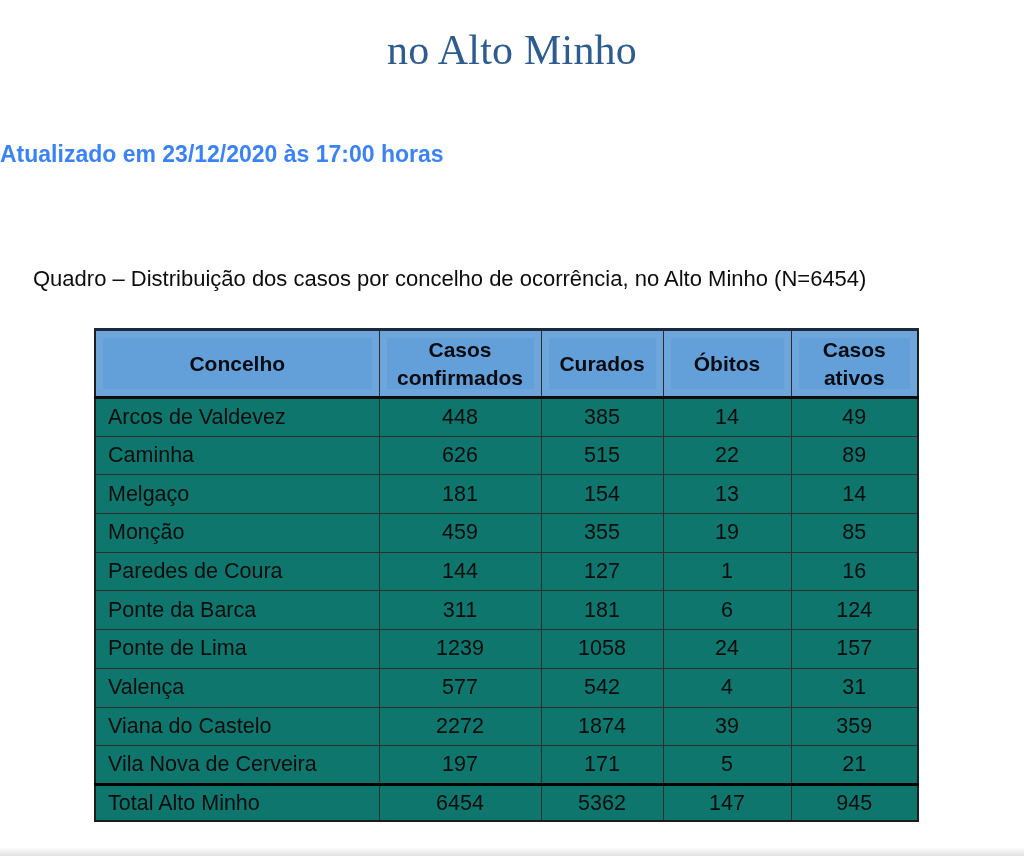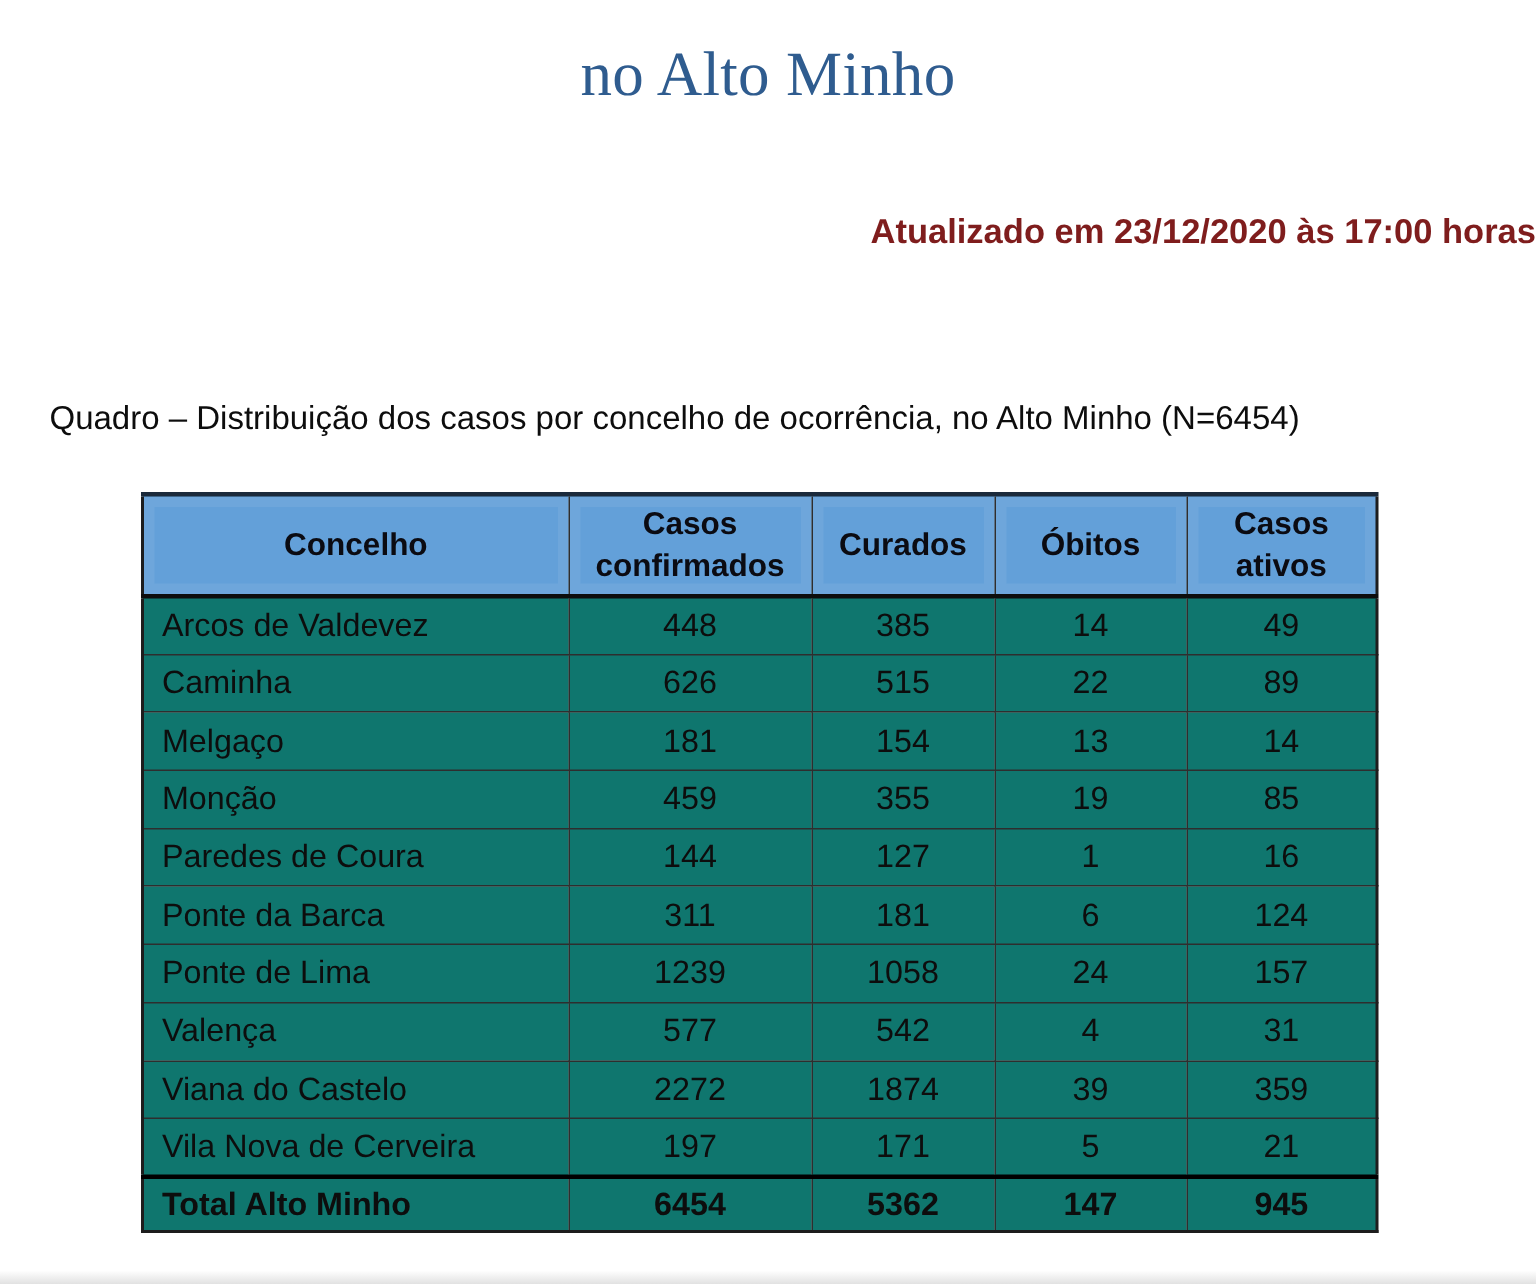--- a/index.html
+++ b/index.html
@@ -24,24 +24,24 @@
     font-family:"Liberation Serif","DejaVu Serif",serif;
     color:var(--title-color);
     font-size:42px;
     line-height:61px;
     font-weight:500;
     letter-spacing:0.2px;
   }
   .doc-subtitle{
     position:absolute;
     top:141px;left:0;right:0;
-    text-align:right;
+    text-align:left;
     font-size:23px;
     font-weight:700;
-    color:#7f1d1d;
+    color:#3b82f6;
   }
   .table-caption{
     position:absolute;
     top:266px;left:33px;
     font-size:22px;
     font-weight:400;
     color:#0d0d0d;
   }
   table.cases{
     position:absolute;
@@ -78,21 +78,21 @@
   }
   table.cases td.name{
     text-align:left;
     padding:0 6px 0 12px;
   }
   table.cases td.num{
     text-align:center;
     padding:0 16px;
   }
   table.cases tr.total-row td{
-    font-weight:700;
+    font-weight:400;
     border-top:3.5px solid #000000;
     height:37px;
   }
   .page-bottom-edge{
     position:absolute;
     left:0;right:0;bottom:0;
     height:9px;
     background:linear-gradient(#ffffff,#dcdcdc);
     opacity:.85;
   }

